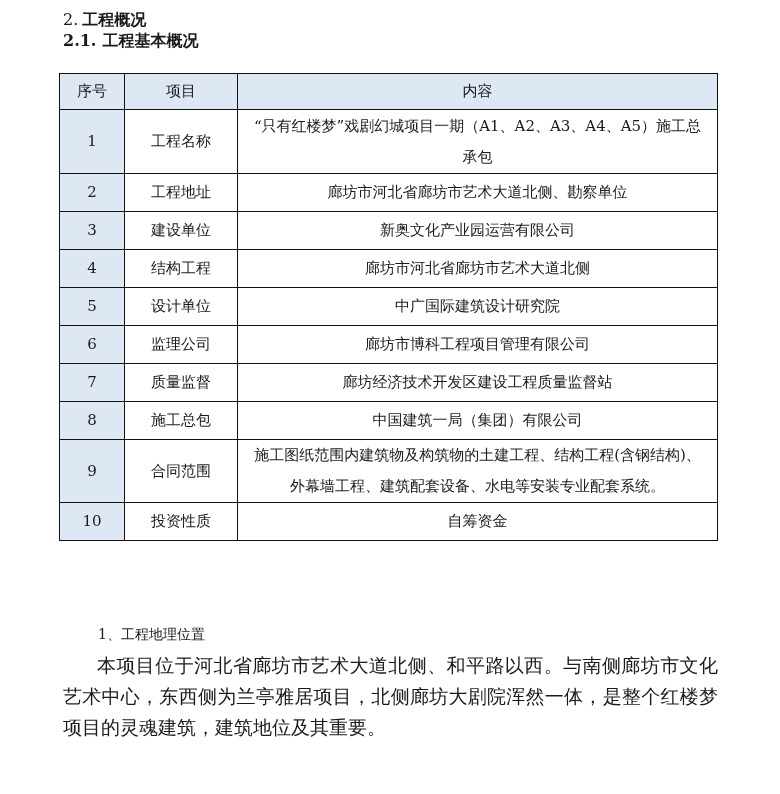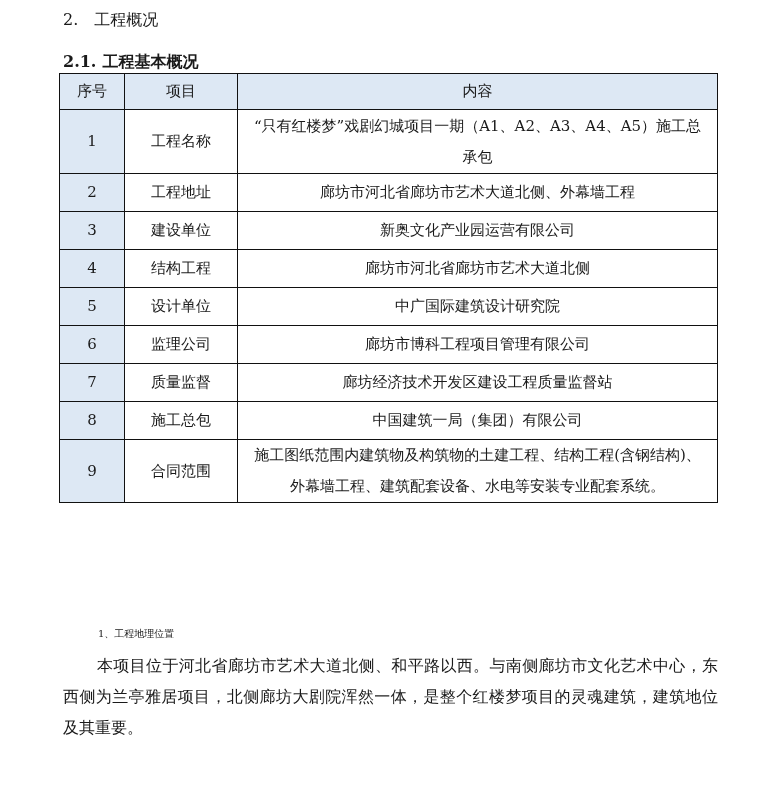--- a/index.html
+++ b/index.html
@@ -6,23 +6,23 @@
   body {
     width: 780px; height: 794px; position: relative; overflow: hidden;
     font-family: "DejaVu Serif", "Liberation Serif", serif;
     color: #1a1a1a;
   }
   .h1 {
     position: absolute; left: 63px; top: 9px;
     font-size: 16px; line-height: 22px;
   }
   .h1 .num { font-weight: normal; margin-right: 4px; }
-  .h1 .txt { font-weight: normal; font-family: "DejaVu Sans", "Liberation Sans", sans-serif; margin-left: 12px; }
+  .h1 .txt { font-weight: bold; font-family: "DejaVu Sans", "Liberation Sans", sans-serif; }
   .h2 {
-    position: absolute; left: 63px; top: 51px;
+    position: absolute; left: 63px; top: 30px;
     font-size: 16px; line-height: 22px; font-weight: bold;
   }
   .h2 .num { font-family: "DejaVu Serif", serif; margin-right: 6px; }
   .h2 .txt { font-family: "DejaVu Sans", "Liberation Sans", sans-serif; }
 
   table.info {
     position: absolute; left: 59px; top: 73px;
     width: 658px; border-collapse: collapse;
     font-size: 15px; table-layout: fixed;
   }
@@ -35,25 +35,25 @@
   table.info td.idx { background: #dde8f4; }
   table.info tr.r1 td { height: 63px; }
   table.info tr.std td { height: 37px; }
   table.info tr.r9 td { height: 62px; }
   col.c1 { width: 65px; }
   col.c2 { width: 113px; }
   col.c3 { width: 480px; }
 
   .p1 {
     position: absolute; left: 98px; top: 622px;
-    font-size: 10px; line-height: 24px;
+    font-size: 14px; line-height: 24px;
   }
   .para {
     position: absolute; left: 63px; top: 650px; width: 655px;
-    font-size: 16px; line-height: 31px; text-indent: 34px;
+    font-size: 19px; line-height: 31px; text-indent: 34px;
     text-align: justify;
   }
 </style>
 </head>
 <body>
 
 <div class="h1">
   <span class="num">2.</span><span class="txt">工程概况</span>
 </div>
 
@@ -76,21 +76,21 @@
   </thead>
   <tbody>
     <tr class="r1">
       <td class="idx">1</td>
       <td>工程名称</td>
       <td>“只有红楼梦”戏剧幻城项目一期（A1、A2、A3、A4、A5）施工总承包</td>
     </tr>
     <tr class="std">
       <td class="idx">2</td>
       <td>工程地址</td>
-      <td>廊坊市河北省廊坊市艺术大道北侧、外幕墙工程</td>
+      <td>廊坊市河北省廊坊市艺术大道北侧、勘察单位</td>
     </tr>
     <tr class="std">
       <td class="idx">3</td>
       <td>建设单位</td>
       <td>新奥文化产业园运营有限公司</td>
     </tr>
     <tr class="std">
       <td class="idx">4</td>
       <td>结构工程</td>
       <td>廊坊市河北省廊坊市艺术大道北侧</td>
@@ -113,17 +113,22 @@
     <tr class="std">
       <td class="idx">8</td>
       <td>施工总包</td>
       <td>中国建筑一局（集团）有限公司</td>
     </tr>
     <tr class="r9">
       <td class="idx">9</td>
       <td>合同范围</td>
       <td>施工图纸范围内建筑物及构筑物的土建工程、结构工程(含钢结构)、外幕墙工程、建筑配套设备、水电等安装专业配套系统。</td>
     </tr>
+    <tr class="std">
+      <td class="idx">10</td>
+      <td>投资性质</td>
+      <td>自筹资金</td>
+    </tr>
   </tbody>
 </table>
 
 <div class="p1">1、工程地理位置</div>
 <div class="para">本项目位于河北省廊坊市艺术大道北侧、和平路以西。与南侧廊坊市文化艺术中心，东西侧为兰亭雅居项目，北侧廊坊大剧院浑然一体，是整个红楼梦项目的灵魂建筑，建筑地位及其重要。</div>
 
 </body></html>

